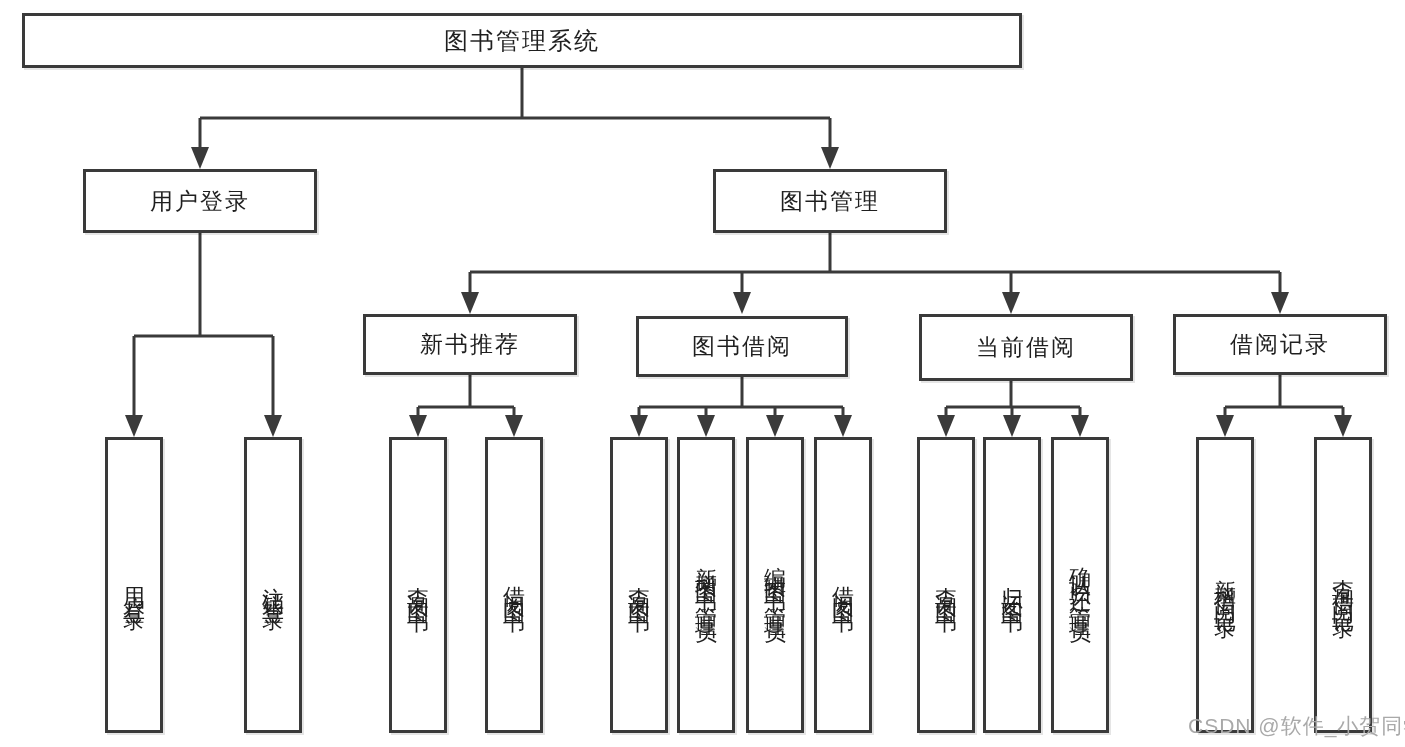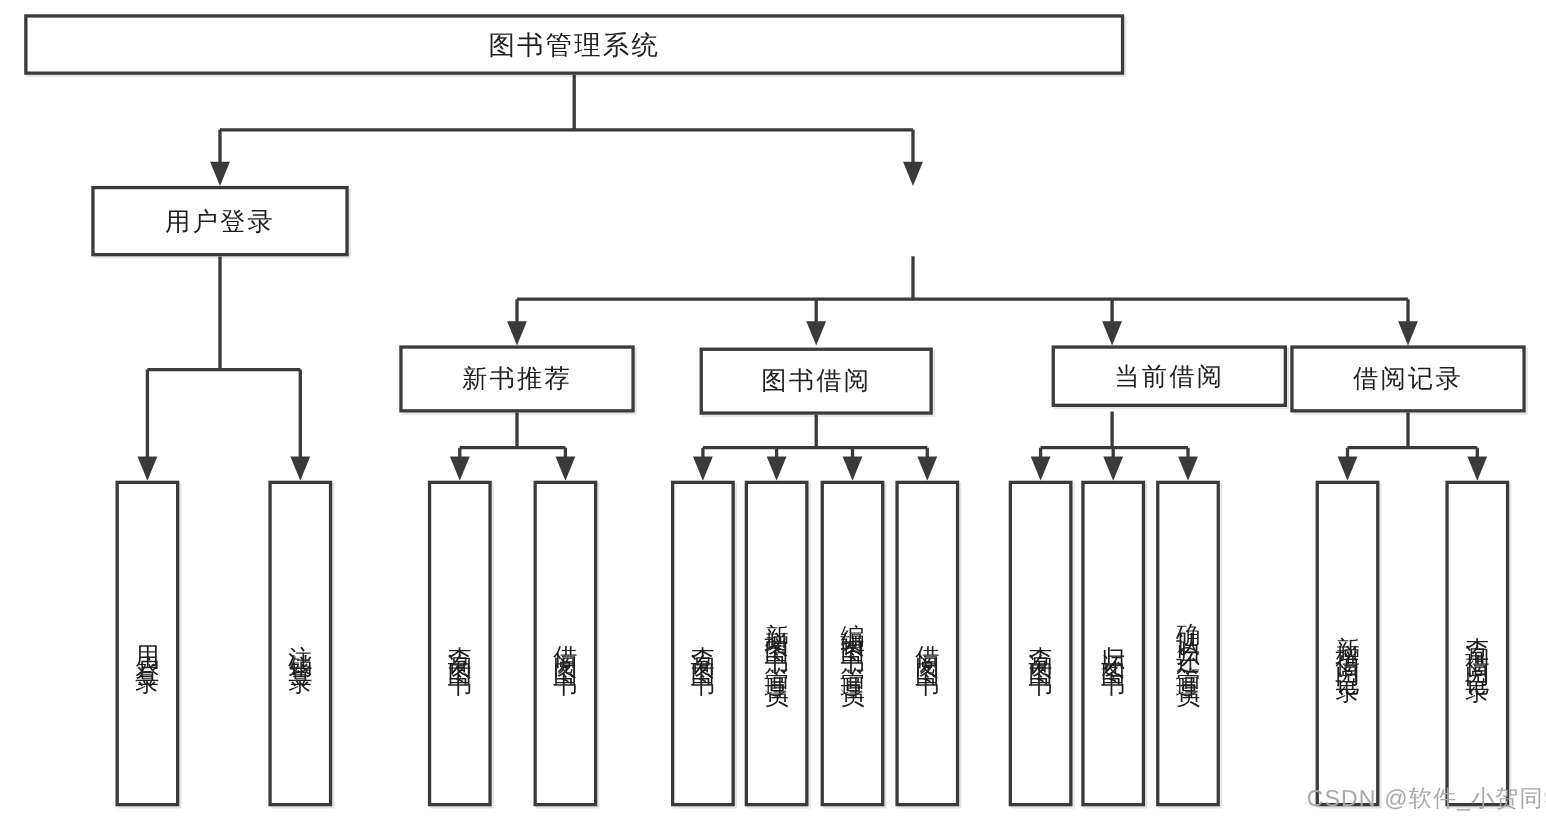--- a/index.html
+++ b/index.html
@@ -86,28 +86,31 @@
     </g>
   </svg>
 
   <div class="box root" style="left:22px; top:13px; width:1000px; height:55px;">
     <span>图书管理系统</span>
   </div>
 
   <div class="box" style="left:83px; top:169px; width:234px; height:64px;">
     <span>用户登录</span>
   </div>
+  <div class="box" style="left:713px; top:169px; width:234px; height:64px;">
+    <span>图书管理</span>
+  </div>
 
   <div class="box" style="left:363px; top:314px; width:214px; height:61px;">
     <span>新书推荐</span>
   </div>
   <div class="box" style="left:636px; top:316px; width:212px; height:61px;">
     <span>图书借阅</span>
   </div>
-  <div class="box" style="left:956px; top:314px; width:214px; height:56px;">
+  <div class="box" style="left:919px; top:314px; width:214px; height:67px;">
     <span>当前借阅</span>
   </div>
   <div class="box" style="left:1173px; top:314px; width:214px; height:61px;">
     <span>借阅记录</span>
   </div>
 
   <div class="vbox" style="left:105px; top:437px; width:58px; height:296px;">
     <span class="vtext">用户登录</span>
   </div>
   <div class="vbox" style="left:244px; top:437px; width:58px; height:296px;">

